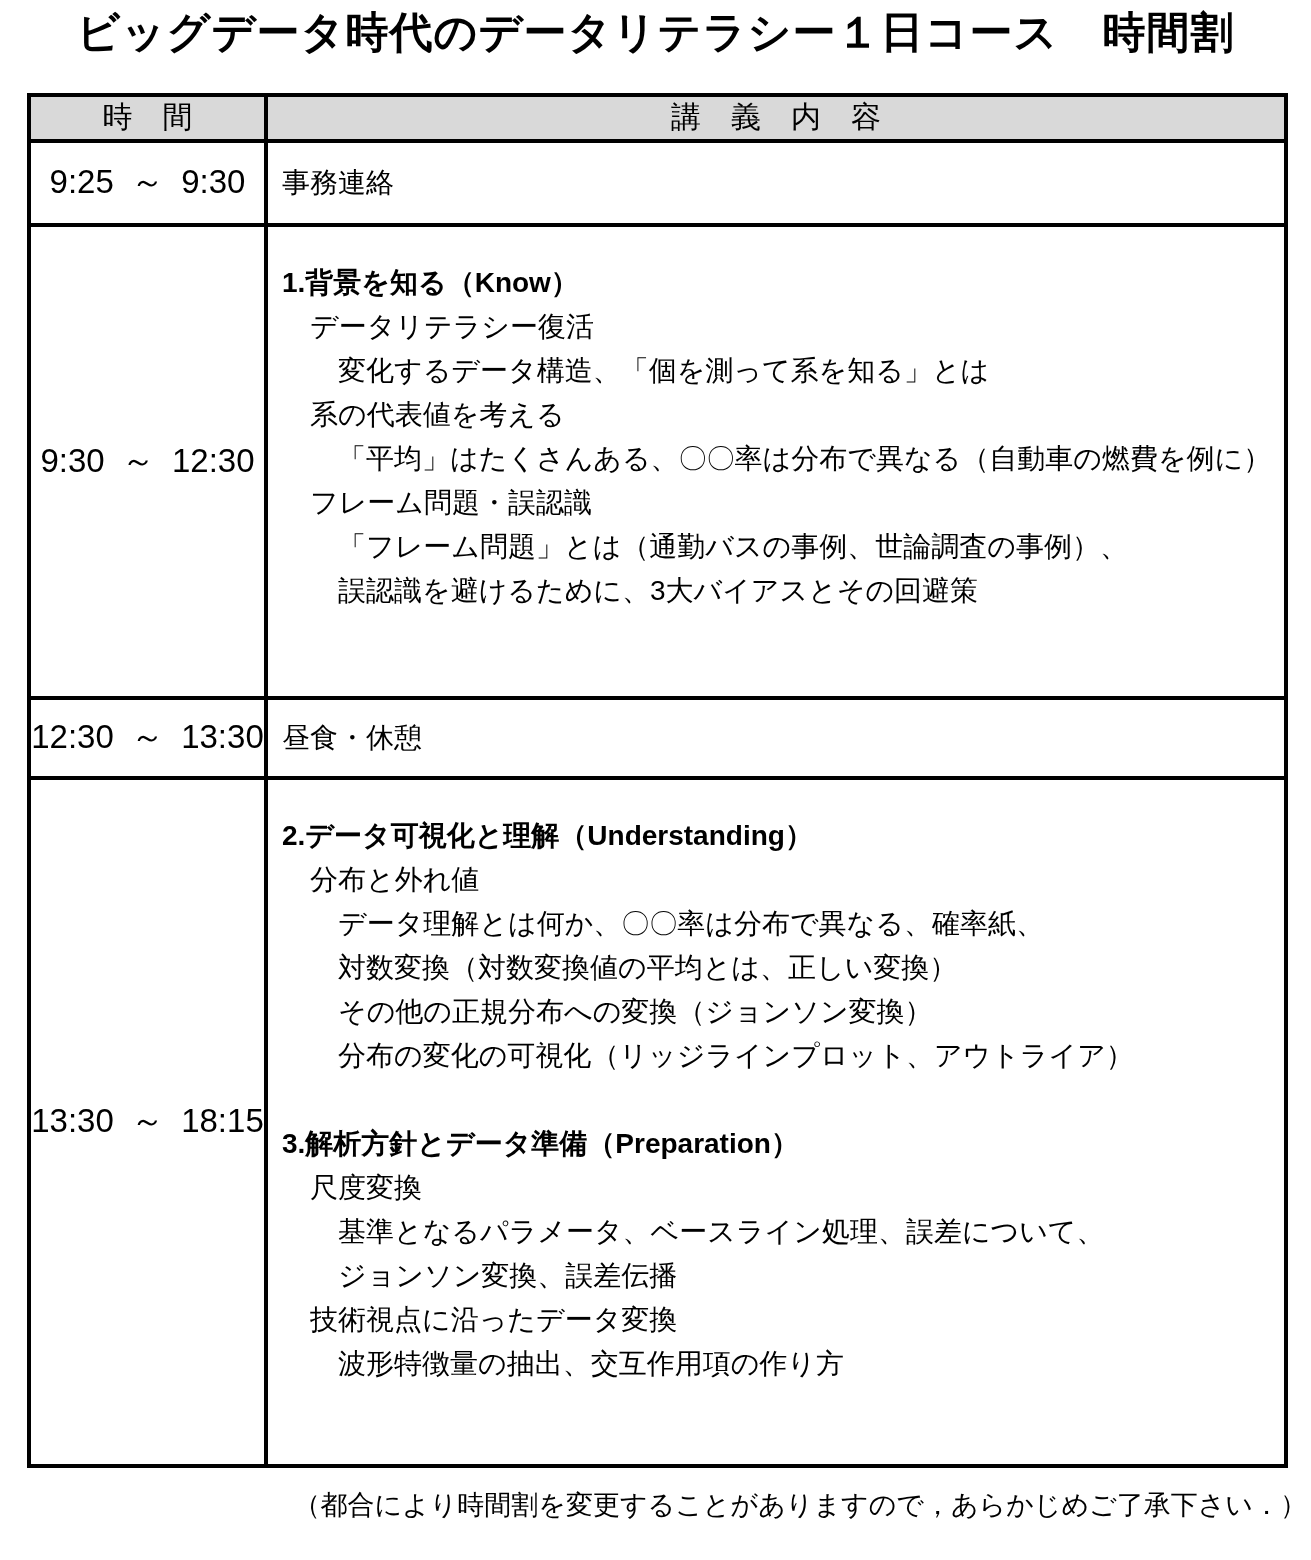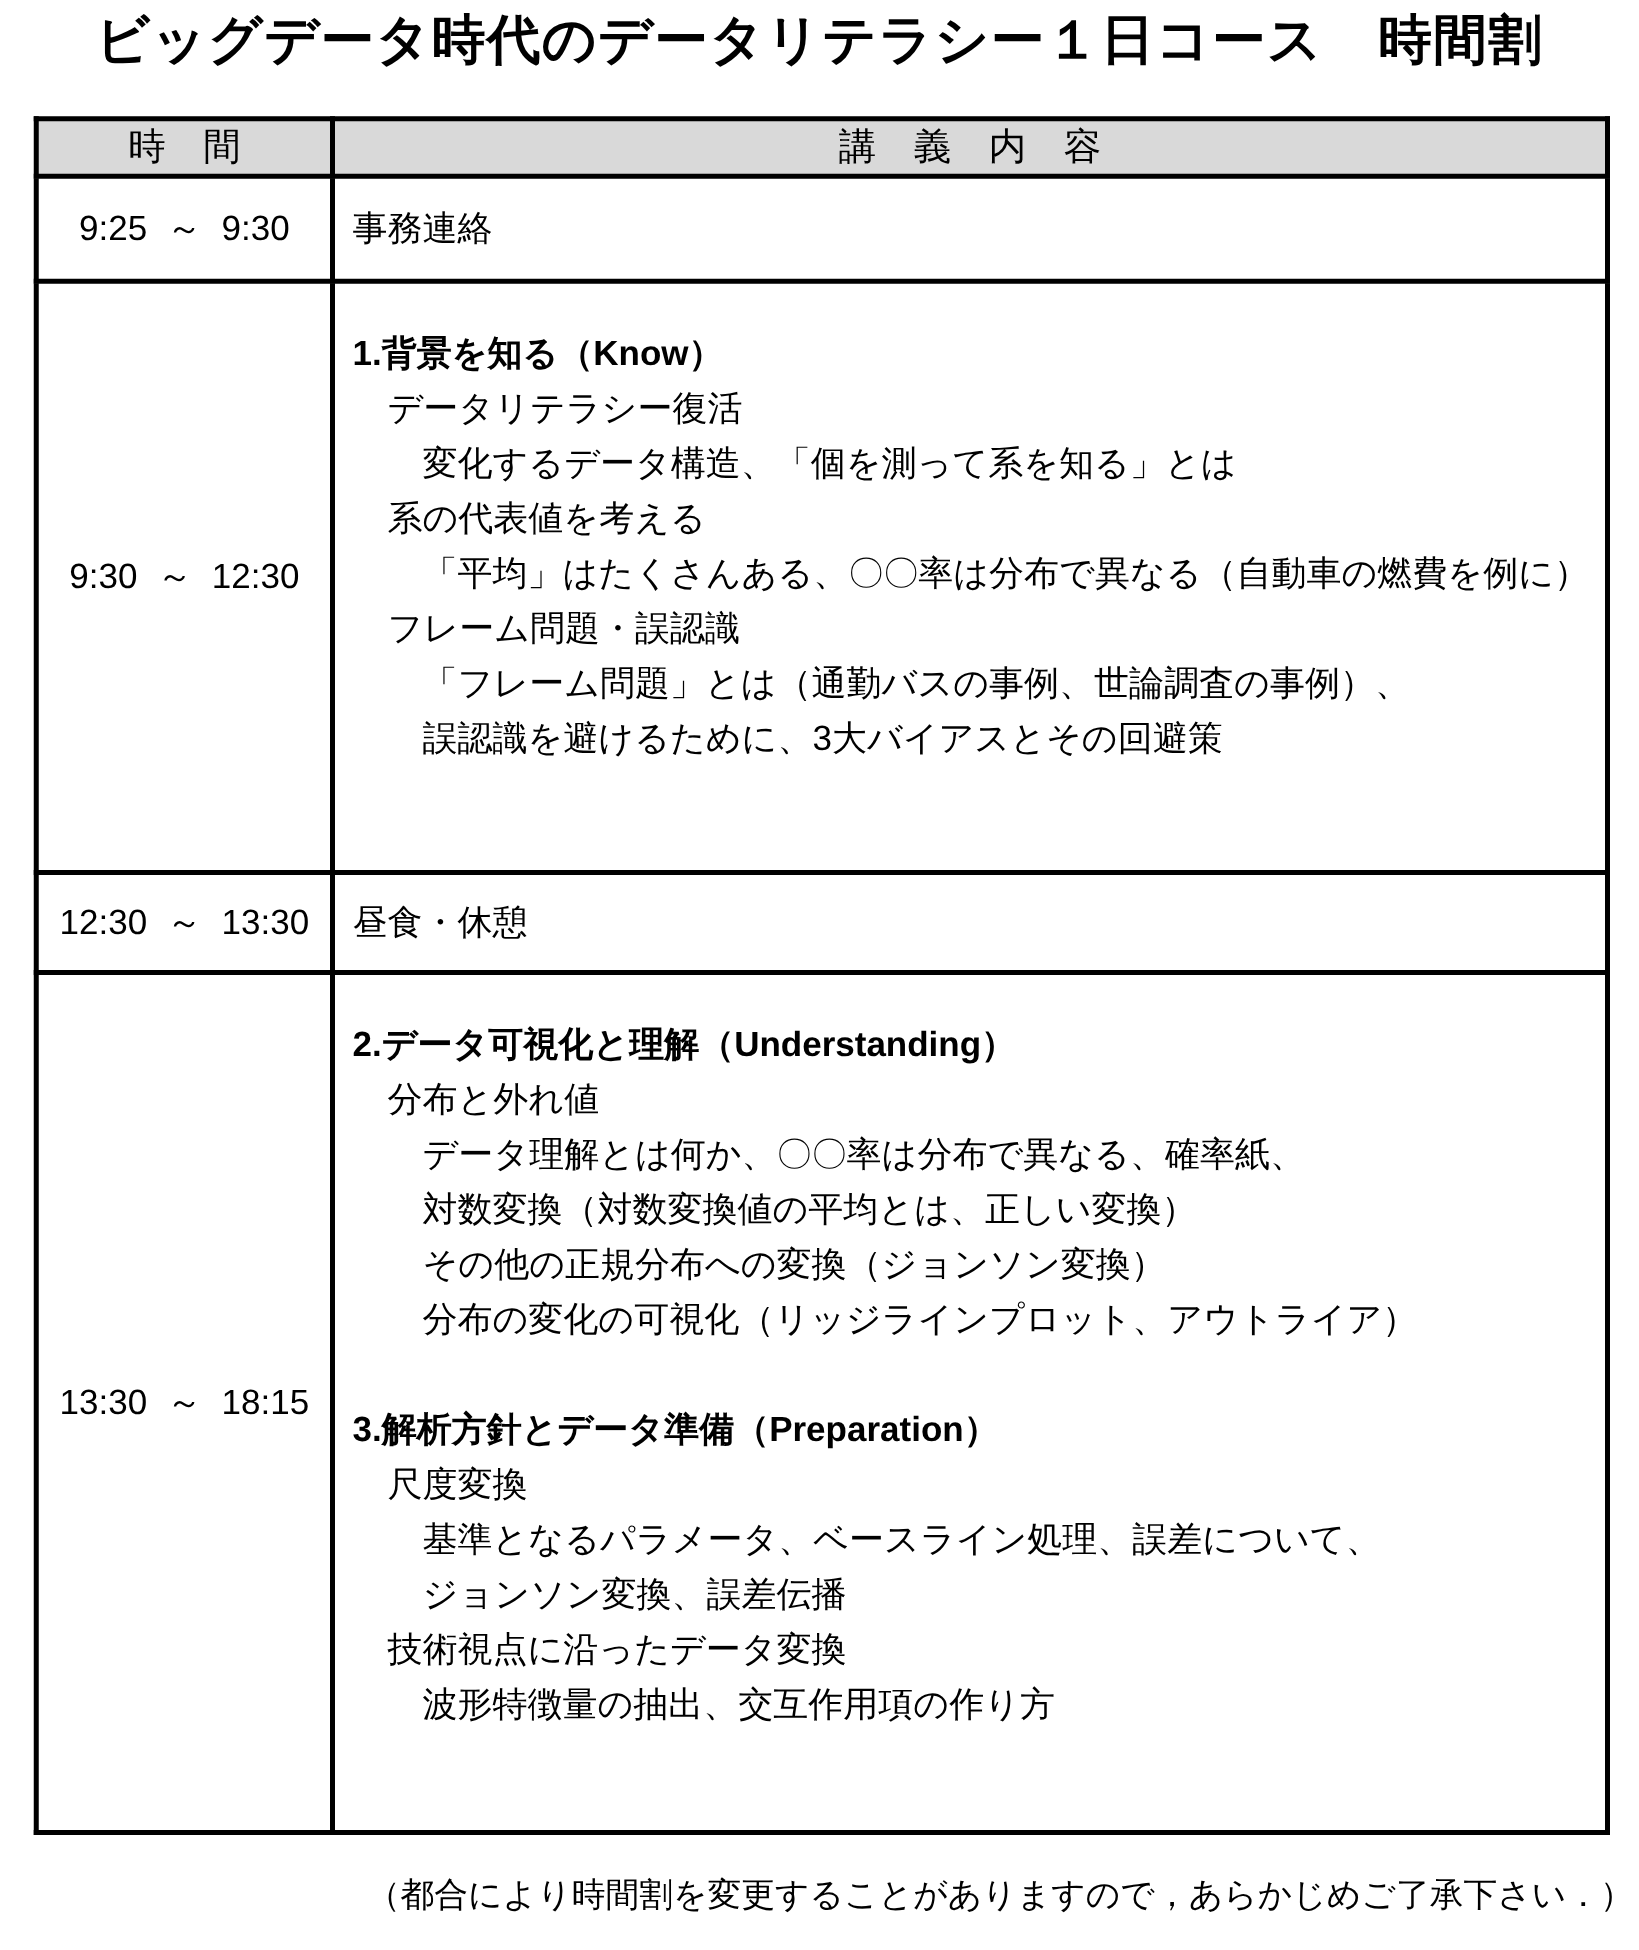--- a/index.html
+++ b/index.html
@@ -45,21 +45,21 @@
   tr.row-3 { height: 80px; }
   tr.row-4 { height: 688px; }
   th.head-cell {
     background: #d9d9d9;
     font-size: 30px;
     font-weight: normal;
     text-align: center;
     vertical-align: middle;
   }
   td.time-cell {
-    font-size: 28px;
+    font-size: 33px;
     text-align: center;
     vertical-align: middle;
     word-spacing: 8px;
     white-space: nowrap;
   }
   td.content-cell {
     font-size: 28px;
     vertical-align: middle;
     text-align: left;
   }
@@ -74,21 +74,21 @@
     white-space: nowrap;
   }
   .line.indent1 { padding-left: 42px; }
   .line.indent2 { padding-left: 70px; }
   .line.bold { font-weight: bold; }
   .single-line {
     padding-left: 14px;
     font-size: 28px;
   }
   .footnote {
-    margin-top: 30px;
+    margin-top: 19px;
     text-align: right;
     padding-right: 4px;
     font-size: 27px;
     white-space: nowrap;
   }
 </style>
 </head>
 <body>
 
 <div class="page">

